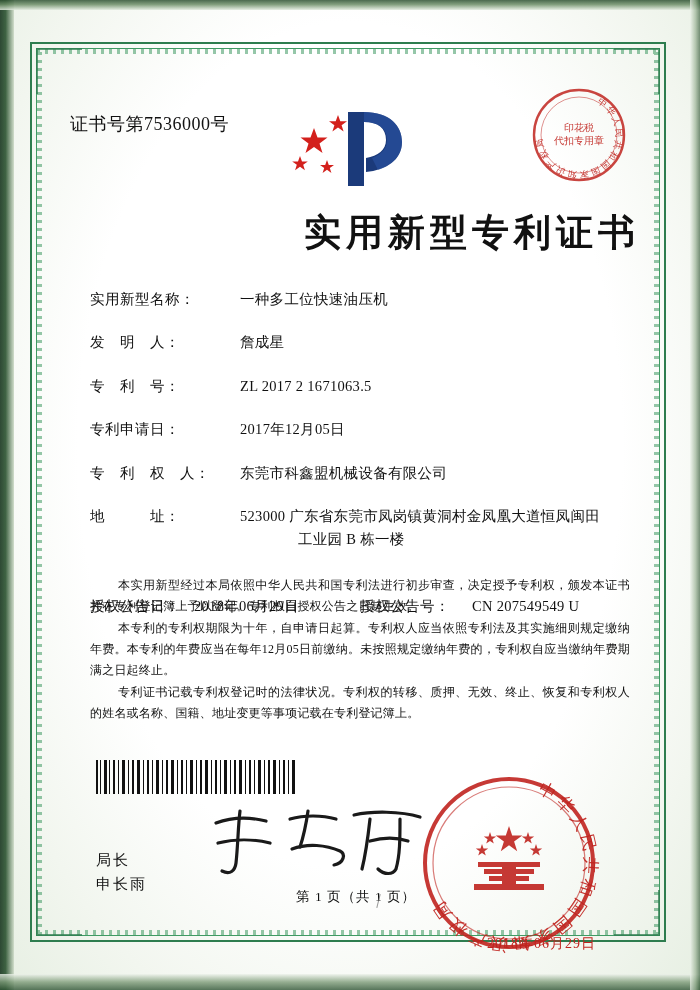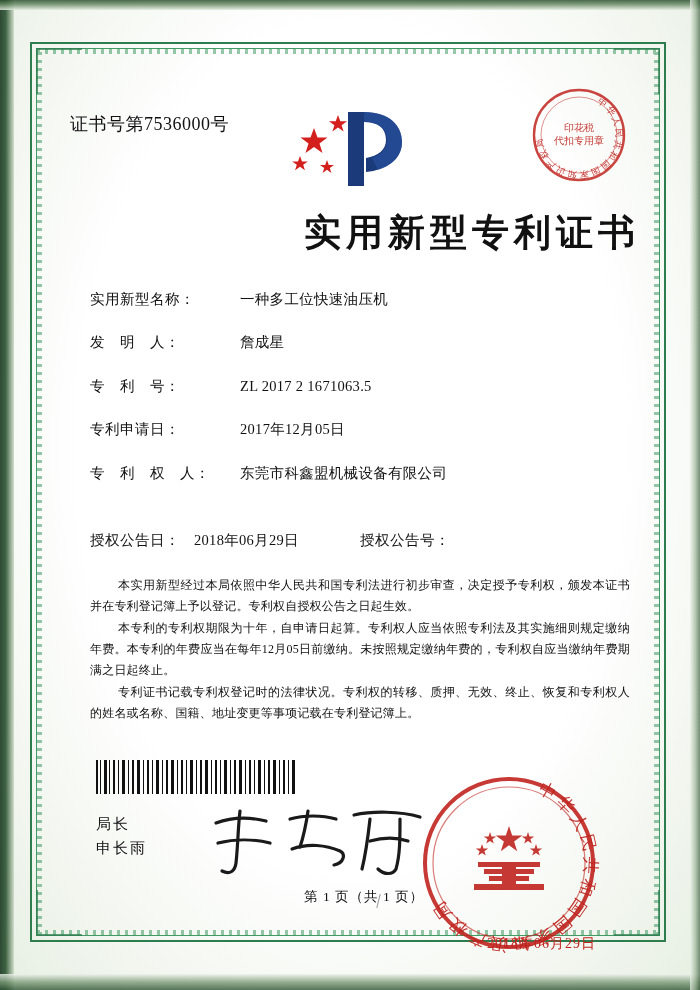--- a/index.html
+++ b/index.html
@@ -201,21 +201,21 @@
     left: 40px;
     top: 690px;
     width: 200px;
     height: 34px;
   }
 
   
   .sig-block {
     position: absolute;
     left: 40px;
-    top: 742px;
+    top: 778px;
     font-size: 15px;
     line-height: 1.6;
     letter-spacing: 2px;
     color: #111;
   }
   .signature {
     position: absolute;
     left: 148px;
     top: 735px;
     width: 230px;
@@ -234,21 +234,21 @@
     position: absolute;
     right: 44px;
     top: 865px;
     font-size: 14px;
     color: #c0241f;
     letter-spacing: 1px;
   }
 
   .footer {
     position: absolute;
-    left: 16px;
+    left: 8px;
     bottom: 10px;
     width: 584px;
     text-align: center;
     font-size: 13.5px;
     color: #111;
     letter-spacing: 1px;
   }
   .tick {
     position: absolute;
     left: 322px;
@@ -333,28 +333,36 @@
       <div class="field-row">
         <div class="field-label">专利申请日：</div>
         <div class="field-value">2017年12月05日</div>
       </div>
 
       <div class="field-row">
         <div class="field-label">专　利　权　人：</div>
         <div class="field-value">东莞市科鑫盟机械设备有限公司</div>
       </div>
 
+      <div class="field-row">
+        <div class="field-label">地　　　址：</div>
+        <div class="field-value">
+          <span>523000 广东省东莞市凤岗镇黄洞村金凤凰大道恒凤闽田</span>
+          <span class="second-line">工业园 B 栋一楼</span>
+        </div>
+      </div>
 
       <div class="row-split">
         <div class="half">
           <div class="field-label">授权公告日：</div>
           <div class="field-value">2018年06月29日</div>
         </div>
         <div class="half right">
           <div class="field-label">授权公告号：</div>
+          <div class="field-value">CN 207549549 U</div>
         </div>
       </div>
 
     </div>
 
     <div class="paragraphs">
       <p>本实用新型经过本局依照中华人民共和国专利法进行初步审查，决定授予专利权，颁发本证书并在专利登记簿上予以登记。专利权自授权公告之日起生效。</p>
       <p>本专利的专利权期限为十年，自申请日起算。专利权人应当依照专利法及其实施细则规定缴纳年费。本专利的年费应当在每年12月05日前缴纳。未按照规定缴纳年费的，专利权自应当缴纳年费期满之日起终止。</p>
       <p>专利证书记载专利权登记时的法律状况。专利权的转移、质押、无效、终止、恢复和专利权人的姓名或名称、国籍、地址变更等事项记载在专利登记簿上。</p>
     </div>

